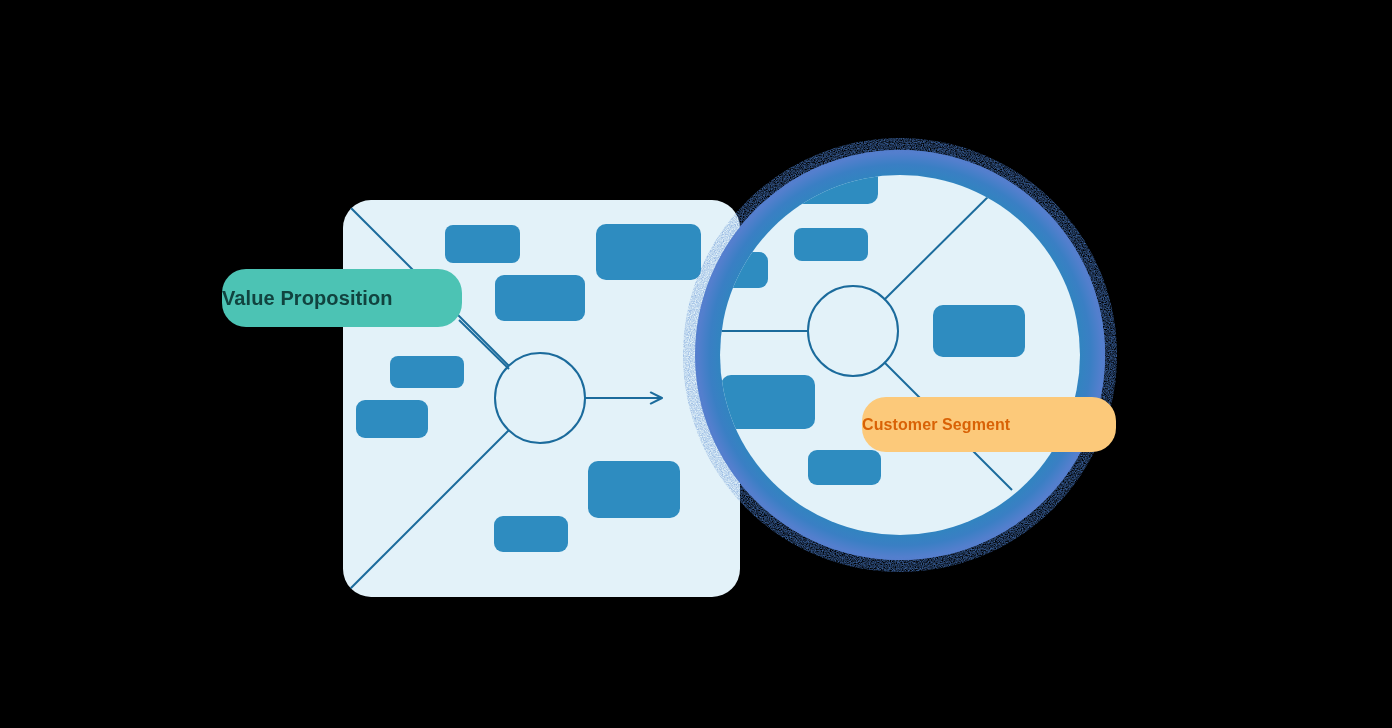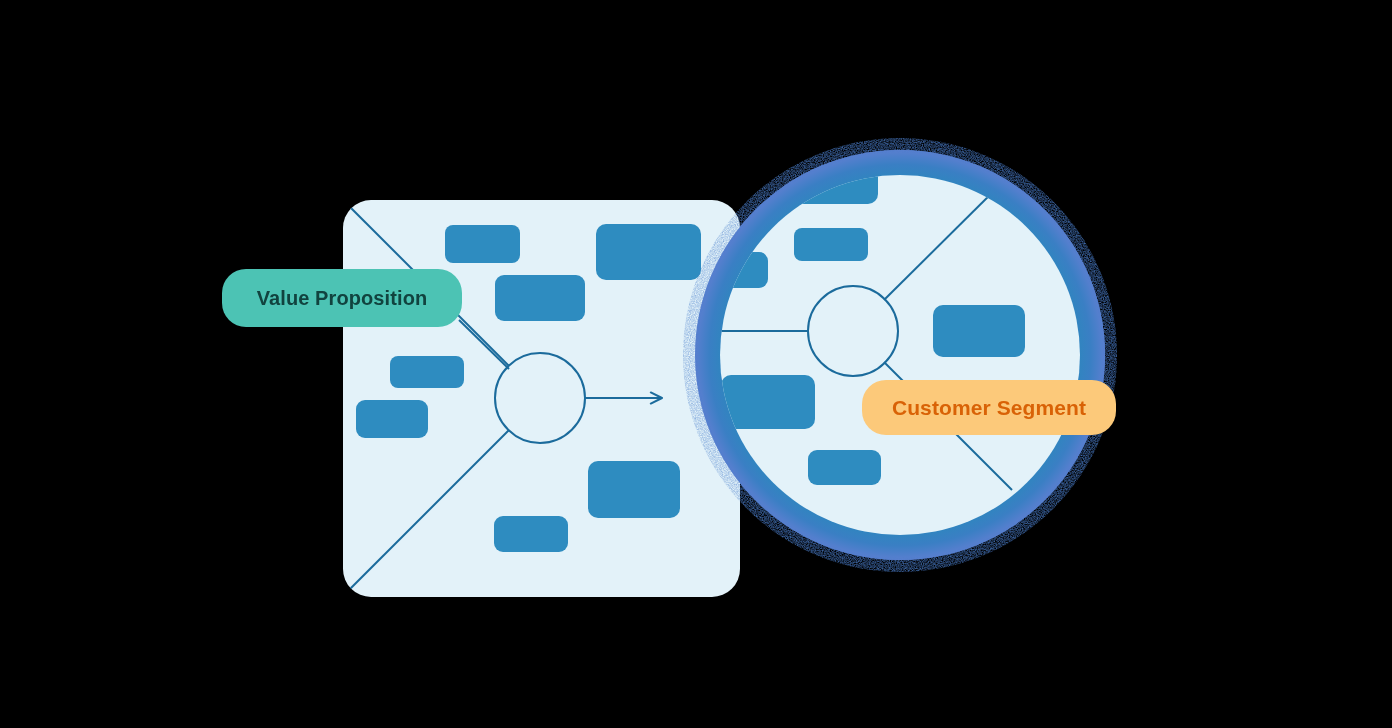--- a/index.html
+++ b/index.html
@@ -20,44 +20,43 @@
     background: #000000;
   }
   #scene {
     position: absolute;
     inset: 0;
   }
   .pill {
     position: absolute;
     display: flex;
     align-items: center;
-    justify-content: center;
     border-radius: 24px;
     font-weight: bold;
     letter-spacing: 0.1px;
     white-space: nowrap;
     user-select: none;
   }
   #pill-value {
     left: 222px;
     top: 269px;
     width: 240px;
     height: 58px;
     background: #4cc3b4;
     color: #11433f;
     font-size: 20px;
   }
   #pill-customer {
     left: 862px;
-    top: 380px;
+    top: 397px;
     width: 254px;
     height: 55px;
     background: #fcc97a;
     color: #d96206;
-    font-size: 21px;
+    font-size: 16px;
   }
 </style>
 </head>
 <body>
 
 <div id="stage">
 
   <svg id="scene" viewBox="0 0 1392 728" width="1392" height="728">
     <defs>
 

